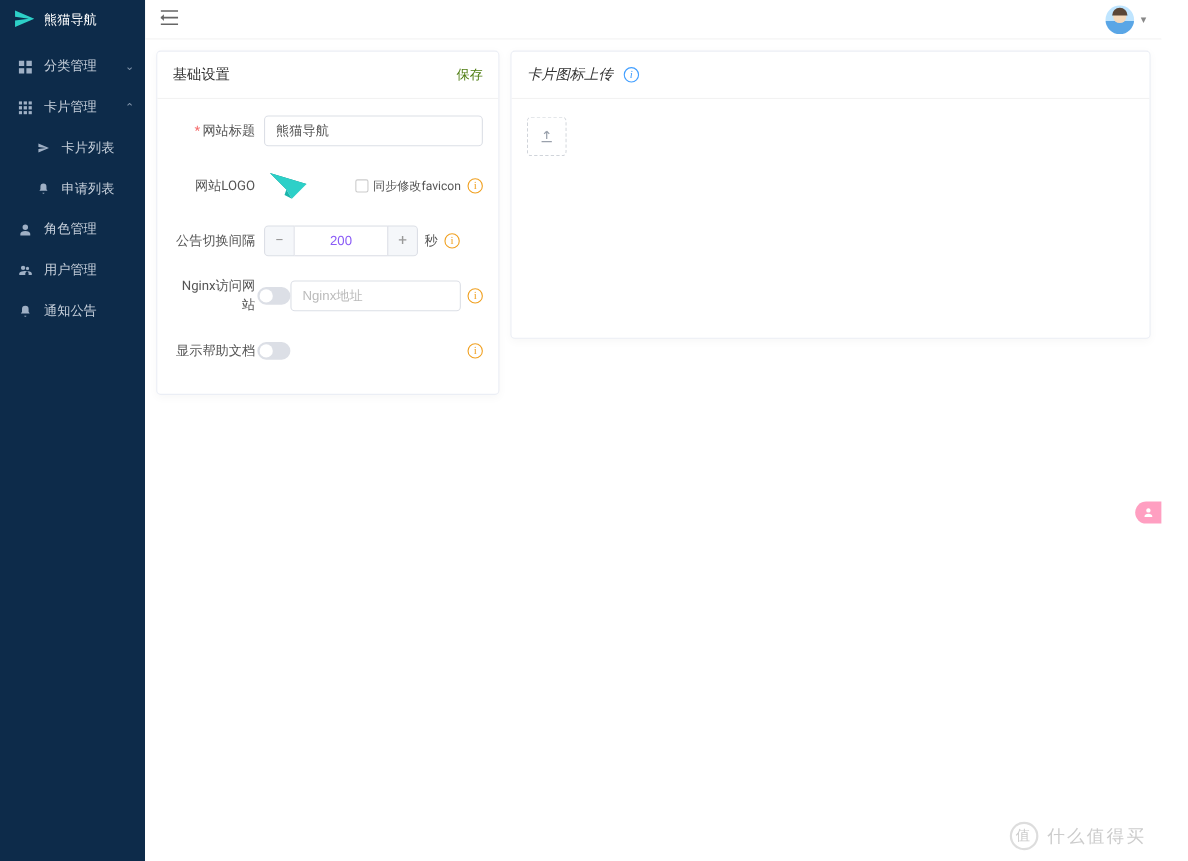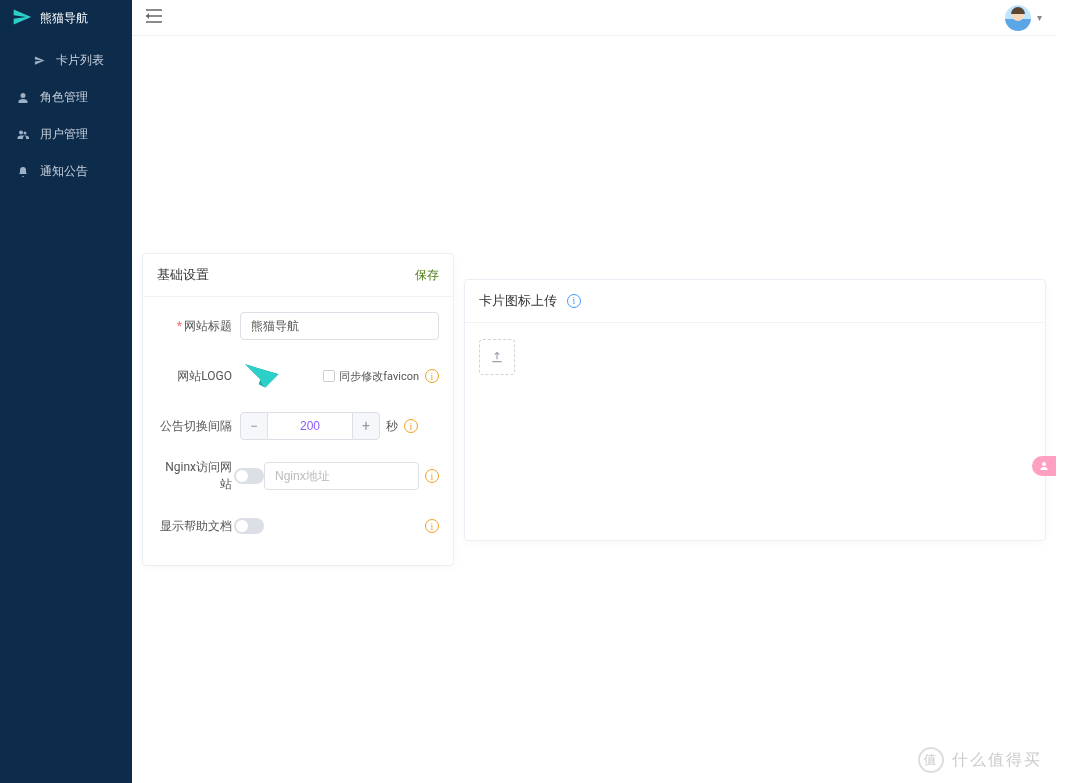--- a/index.html
+++ b/index.html
@@ -20,21 +20,21 @@
     .main { flex: 1; display: flex; flex-direction: column; background: #fff; }
     .topbar { height: 36px; display: flex; align-items: center; justify-content: space-between; padding: 0 14px; border-bottom: 1px solid #f0f0f0; }
     .collapse-btn { cursor: pointer; color: #666; }
     .avatar-wrap { display: flex; align-items: center; gap: 6px; cursor: pointer; }
     .avatar { width: 26px; height: 26px; border-radius: 50%; background: linear-gradient(180deg,#bfe5ff 0%, #bfe5ff 55%, #5aa6e6 55%, #5aa6e6 100%); display: flex; align-items: flex-start; justify-content: center; overflow:hidden; position:relative;}
     .avatar::before{content:"";position:absolute;top:4px;width:12px;height:12px;border-radius:50%;background:#f5d9bb;}
     .avatar::after{content:"";position:absolute;top:2px;width:14px;height:7px;border-radius:7px 7px 0 0;background:#5b4636;}
     .caret-down { font-size: 10px; color: #888; }
     
     
-    .content { flex: 1; padding: 10px; display: flex; gap: 10px; align-items: center; background: #fff; }
+    .content { flex: 1; padding: 10px; display: flex; gap: 10px; align-items: flex-start; background: #fff; }
     .card { background: #fff; border: 1px solid #ebeef5; border-radius: 4px; box-shadow: 0 2px 8px rgba(0,0,0,.03); }
     .card-left { width: 312px; }
     .card-right { flex: 1; }
     .card-header { display: flex; align-items: center; justify-content: space-between; padding: 12px 14px; border-bottom: 1px solid #f2f2f2; font-size: 13px; color: #333; }
     .card-header .save { color: #4d7c0f; font-size: 12px; cursor: pointer; }
     .card-body { padding: 14px 14px 18px; }
     
     .form-row { display: flex; align-items: center; margin-bottom: 18px; min-height: 30px; }
     .form-row:last-child{margin-bottom:6px;}
     .label { width: 75px; text-align: right; color: #555; font-size: 12px; flex-shrink: 0; }
@@ -81,27 +81,64 @@
   <aside class="sidebar">
     <div class="logo">
       <span>
         <svg width="20" height="20" viewBox="0 0 24 24">
             <path fill="#2dd0c8" d="M2 21l21-9L2 3v7l15 2-15 2z"></path>
           </svg>
       </span>
       <span class="logo-text">熊猫导航</span>
     </div>
     <ul class="menu">
+      <li class="menu-item">
+        <span class="mi-icon">
+            <svg width="12" height="12" viewBox="0 0 12 12">
+              <rect width="5" height="5" fill="#9fb0c5"></rect>
+              <rect x="7" width="5" height="5" fill="#9fb0c5"></rect>
+              <rect y="7" width="5" height="5" fill="#9fb0c5"></rect>
+              <rect x="7" y="7" width="5" height="5" fill="#9fb0c5"></rect>
+            </svg>
+          </span>
+        <span>分类管理</span>
+        <span class="chev">⌄</span>
+      </li>
+      <li class="menu-item">
+        <span class="mi-icon">
+            <svg width="12" height="12" viewBox="0 0 12 12">
+              <rect width="3" height="3" fill="#9fb0c5"></rect>
+              <rect x="4.5" width="3" height="3" fill="#9fb0c5"></rect>
+              <rect x="9" width="3" height="3" fill="#9fb0c5"></rect>
+              <rect y="4.5" width="3" height="3" fill="#9fb0c5"></rect>
+              <rect x="4.5" y="4.5" width="3" height="3" fill="#9fb0c5"></rect>
+              <rect x="9" y="4.5" width="3" height="3" fill="#9fb0c5"></rect>
+              <rect y="9" width="3" height="3" fill="#9fb0c5"></rect>
+              <rect x="4.5" y="9" width="3" height="3" fill="#9fb0c5"></rect>
+              <rect x="9" y="9" width="3" height="3" fill="#9fb0c5"></rect>
+            </svg>
+          </span>
+        <span>卡片管理</span>
+        <span class="chev">⌃</span>
+      </li>
       <li class="menu-item sub">
         <span class="mi-icon">
             <svg width="11" height="11" viewBox="0 0 24 24">
               <path fill="#9fb0c5" d="M2 21l21-9L2 3v7l15 2-15 2z"></path>
             </svg>
           </span>
         <span>卡片列表</span>
+      </li>
+      <li class="menu-item sub">
+        <span class="mi-icon">
+            <svg width="11" height="11" viewBox="0 0 24 24">
+              <path fill="#9fb0c5" d="M12 2a6 6 0 00-6 6v5l-2 3h16l-2-3V8a6 6 0 00-6-6zm0 20a2 2 0 002-2h-4a2 2 0 002 2z"></path>
+            </svg>
+          </span>
+        <span>申请列表</span>
       </li>
       <li class="menu-item">
         <span class="mi-icon">
             <svg width="12" height="12" viewBox="0 0 24 24">
               <path fill="#9fb0c5" d="M12 12a5 5 0 100-10 5 5 0 000 10zm0 2c-5 0-9 2.5-9 5v3h18v-3c0-2.5-4-5-9-5z"></path>
             </svg>
           </span>
         <span>角色管理</span>
       </li>
       <li class="menu-item">
@@ -194,21 +231,21 @@
           <div class="form-row">
             <div class="label"><span>显示帮助文档</span></div>
             <div class="switch"></div>
             <span class="info-icon" style="margin-left:auto">i</span>
           </div>
         </div>
       </div>
 
       <div class="card card-right" style="min-height:262px;">
         <div class="card-header">
-          <div style="display:flex;align-items:center;">
+          <div style="display:flex;align-items:center;font-style:italic;">
             <span>卡片图标上传</span>
             <span class="info-icon-blue">i</span>
           </div>
         </div>
         <div class="card-body">
           <div class="upload-box">
             <svg width="14" height="14" viewBox="0 0 24 24">
                 <path fill="none" stroke="#9aa1ac" stroke-width="2" d="M4 20h16M12 4v12m0-12l-4 4m4-4l4 4"></path>
               </svg>
           </div>

